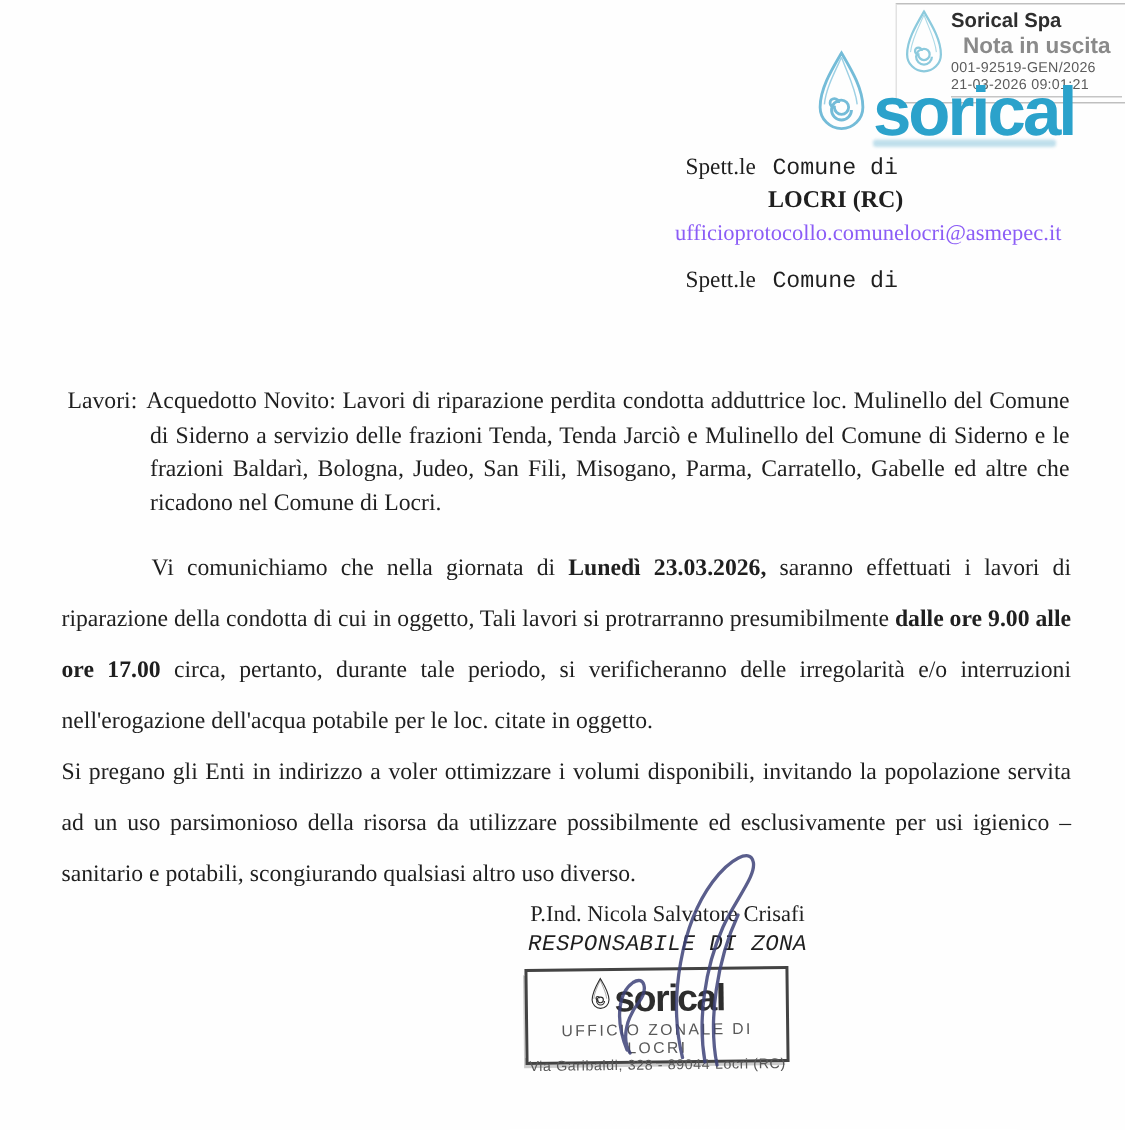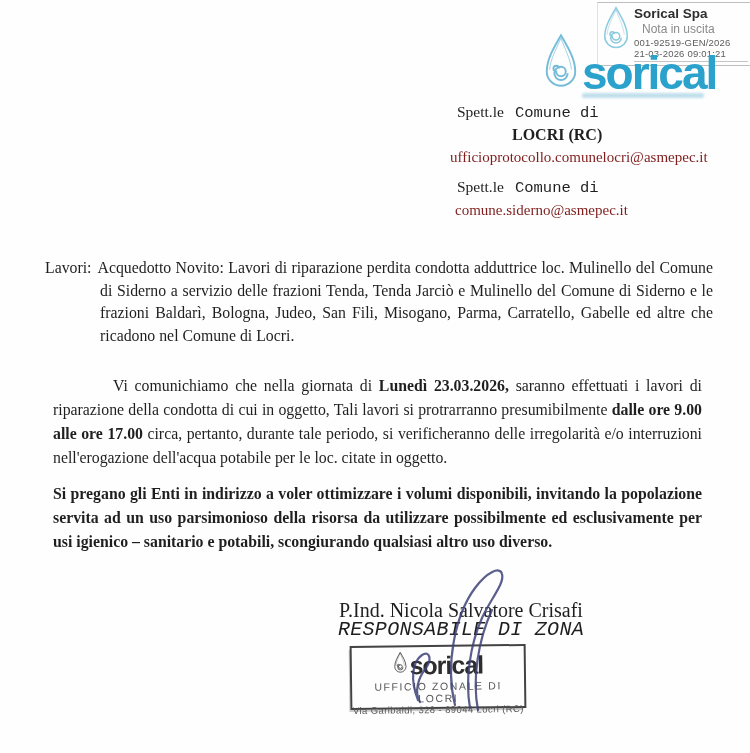--- a/index.html
+++ b/index.html
@@ -18,21 +18,21 @@
     border-top:1px solid rgba(140,140,140,.55);
     border-bottom:1px solid rgba(140,140,140,.55);
     border-left:1px solid rgba(160,160,160,.3);
     box-sizing:border-box;
     font-family:"Liberation Sans", sans-serif;
   }
   .proto-drop { color:#8ccadd; flex:0 0 auto; }
   .proto-drop svg { width:30px; height:44px; }
   .proto-text { flex:1; }
   .proto-company { font-size:13.5px; font-weight:600; color:#2e2e2e; }
-  .proto-label   { font-size:12px;  color:#8a8a8a; margin:1px 0 1px 8px; }
+  .proto-label   { font-size:15px;  color:#8a8a8a; margin:1px 0 1px 8px;font-weight:bold; }
   .proto-num     { font-size:9.5px; color:#5c5c5c; letter-spacing:.2px; }
   .proto-date    { font-size:9.5px; color:#5c5c5c; letter-spacing:.2px;
                    border-bottom:1px solid rgba(140,140,140,.5); padding-bottom:2px; }
 
   
   .logo { position:absolute; left:542px; top:32px; display:flex; align-items:flex-end; }
   .logo-drop { color:#74bcd8; }
   .logo-drop svg { width:38px; height:58px; }
   .logo-text {
     font-family:"Liberation Sans", sans-serif; font-weight:bold;
@@ -43,42 +43,42 @@
     position:absolute; left:582px; top:93px; width:122px; height:5px;
     background:#b9dcea; filter:blur(1px); opacity:.9; border-radius:2px;
   }
 
   
   .recipient { position:absolute; left:450px; font-size:15.5px; line-height:22px; }
   .r1 { top:101px; } .r2 { top:176px; }
   .rec-line1 { padding-left:7px; }
   .rec-org { margin-left:11px;font-family:Liberation Mono, monospace; }
   .rec-city { font-weight:bold; font-size:16px; padding-left:62px; }
-  .rec-email { color:#7f1d1d; font-size:15px; }
+  .rec-email { color:#8b5cf6; font-size:15px; }
   .r2 .rec-email { padding-left:5px; }
 
   
   .subject { position:absolute; left:45px; top:257px; width:668px; }
   .subject p {
     margin:0; padding-left:55px; text-indent:-55px;
     font-size:15.8px; line-height:22.5px; text-align:justify;
   }
   .subject-label { margin-right:6px; }
 
   
   .body-block { position:absolute; left:41px; top:362px; width:673px; font-size:15.8px; }
-  .body-block p { margin:12px; line-height:24px; }
+  .body-block p { margin:0; line-height:34px; }
   .p1 { text-indent:60px; text-align:justify; }
-  .p2 { margin-top:11px; text-align:justify;font-weight:bold; }
+  .p2 { margin-top:11px; text-align:justify; }
   .p3 { margin-top:12px; padding-left:3px; }
   .closing { margin-top:11px; }
 
   
-  .sig { position:absolute; left:336px; top:601px; width:250px; text-align:center;
-         font-size:20px; line-height:19px; }
+  .sig { position:absolute; left:320px; top:601px; width:250px; text-align:center;
+         font-size:15px; line-height:19px; }
   .sig-role { font-style:italic; letter-spacing:.3px;font-family:Liberation Mono, monospace; }
 
   
   .office-stamp {
     position:absolute; left:350px; top:645px; width:176px; height:64px;
     border:2px solid #434343; box-sizing:border-box;
     transform:rotate(-0.7deg);
     box-shadow:-2px 3px 0 -1px rgba(110,110,110,.35);
     text-align:center; font-family:"Liberation Sans", sans-serif; color:#4c4c4c;
   }
@@ -138,21 +138,20 @@
       <span>Spett.le</span><span class="rec-org">Comune di</span>
     </div>
     <div class="rec-city">LOCRI (RC)</div>
     <div class="rec-email">ufficioprotocollo.comunelocri@asmepec.it</div>
   </div>
 
   <div class="recipient r2">
     <div class="rec-line1">
       <span>Spett.le</span><span class="rec-org">Comune di</span>
     </div>
-    <div class="rec-email">comune.siderno@asmepec.it</div>
   </div>
 
   <div class="subject">
     <p><span class="subject-label">Lavori:</span><span>Acquedotto Novito: Lavori di riparazione perdita condotta adduttrice loc. Mulinello del Comune di Siderno a servizio delle frazioni Tenda, Tenda Jarciò e Mulinello del Comune di Siderno e le frazioni Baldarì, Bologna, Judeo, San Fili, Misogano, Parma, Carratello, Gabelle ed altre che ricadono nel Comune di Locri.</span></p>
   </div>
 
   <div class="body-block">
     <p class="p1"><span>Vi comunichiamo che nella giornata di </span><b>Lunedì 23.03.2026,</b><span> saranno effettuati i lavori di riparazione della condotta di cui in oggetto, Tali lavori si protrarranno presumibilmente </span><b>dalle ore 9.00 alle ore 17.00</b><span> circa, pertanto, durante tale periodo, si verificheranno delle irregolarità e/o interruzioni nell'erogazione dell'acqua potabile per le loc. citate in oggetto.</span></p>
     <p class="p2">Si pregano gli Enti in indirizzo a voler ottimizzare i volumi disponibili, invitando la popolazione servita ad un uso parsimonioso della risorsa da utilizzare possibilmente ed esclusivamente per usi igienico – sanitario e potabili, scongiurando qualsiasi altro uso diverso.</p>
   </div>

